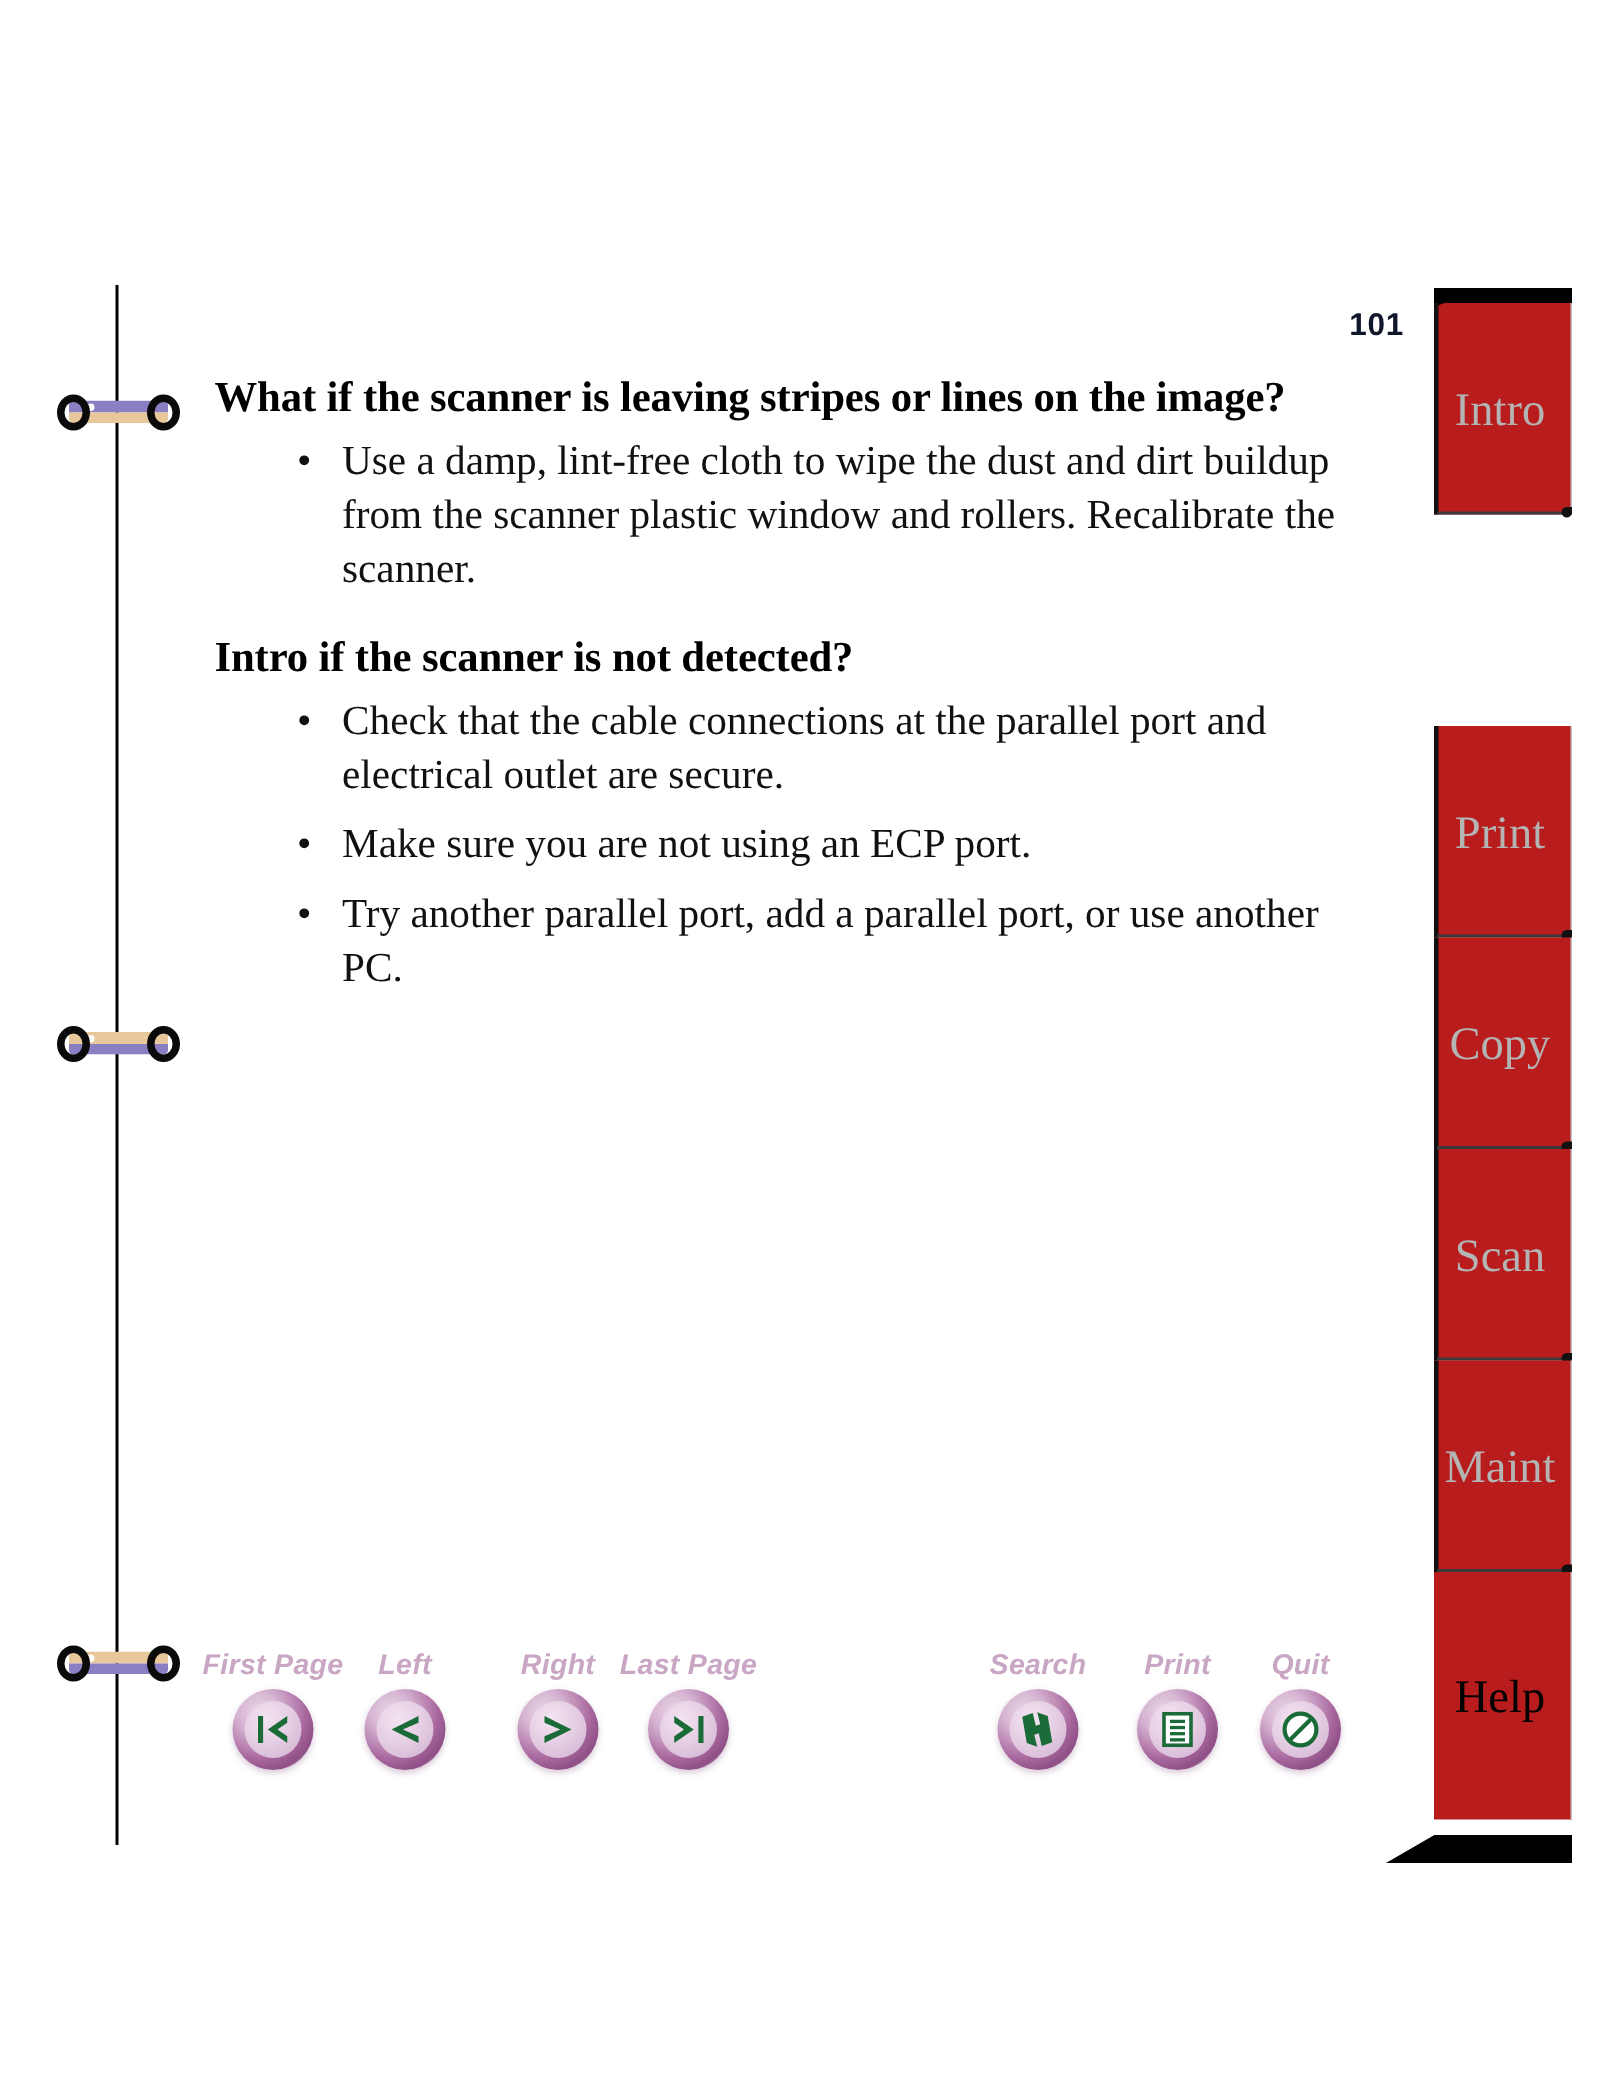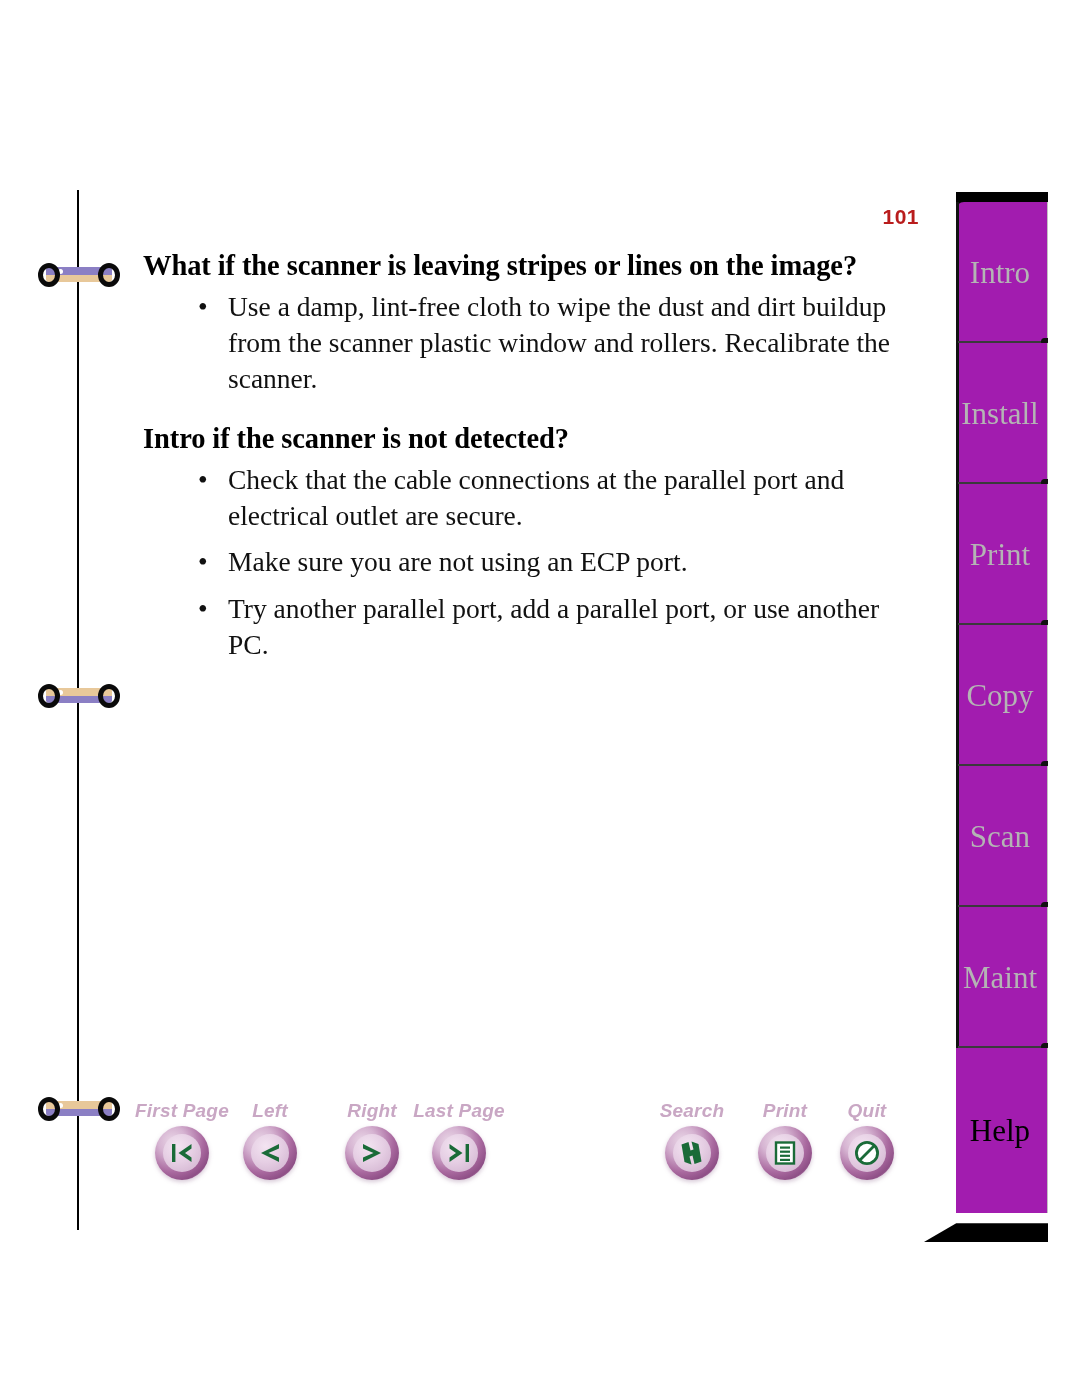--- a/index.html
+++ b/index.html
@@ -77,26 +77,26 @@
     height: 5px;
     border-radius: 50%;
     background: #ffffff;
     top: 6px;
     left: 20px;
   }
 
   
   .page-number {
     position: absolute;
-    right: 161px;
+    right: 144px;
     top: 205px;
     font-family: "Liberation Sans", "DejaVu Sans", sans-serif;
     font-weight: bold;
     font-size: 21px;
-    color: #b91c1c;
+    color: #0f172a;
     letter-spacing: 0.5px;
   }
 
   
   #content {
     position: absolute;
     left: 143px;
     top: 248px;
     width: 760px;
   }
@@ -157,21 +157,21 @@
     bottom: 0px;
     width: 124px;
     height: 24px;
     background: #000000;
     clip-path: polygon(0% 100%, 26% 22%, 100% 22%, 100% 100%);
   }
   .tab {
     position: absolute;
     left: 32px;
     width: 92px;
-    background: #a21caf;
+    background: #b91c1c;
     box-sizing: border-box;
   }
   .tab .tab-label {
     position: absolute;
     left: 0;
     right: 4px;
     top: 50%;
     transform: translateY(-50%);
     text-align: center;
     font-family: "Liberation Serif", "DejaVu Serif", serif;
@@ -357,27 +357,20 @@
     <div class="tab-top-shadow"></div>
 
     <div class="tab rounded-top" style="top:10px; height:141px;">
       <div class="tab-edge-left"></div>
       <div class="tab-edge-right"></div>
       <div class="tab-label">Intro</div>
       <div class="tab-divider"></div>
       <div class="tab-nub"></div>
     </div>
 
-    <div class="tab" style="top:151px; height:141px;">
-      <div class="tab-edge-left"></div>
-      <div class="tab-edge-right"></div>
-      <div class="tab-label">Install</div>
-      <div class="tab-divider"></div>
-      <div class="tab-nub"></div>
-    </div>
 
     <div class="tab" style="top:292px; height:141px;">
       <div class="tab-edge-left"></div>
       <div class="tab-edge-right"></div>
       <div class="tab-label">Print</div>
       <div class="tab-divider"></div>
       <div class="tab-nub"></div>
     </div>
 
     <div class="tab" style="top:433px; height:141px;">

